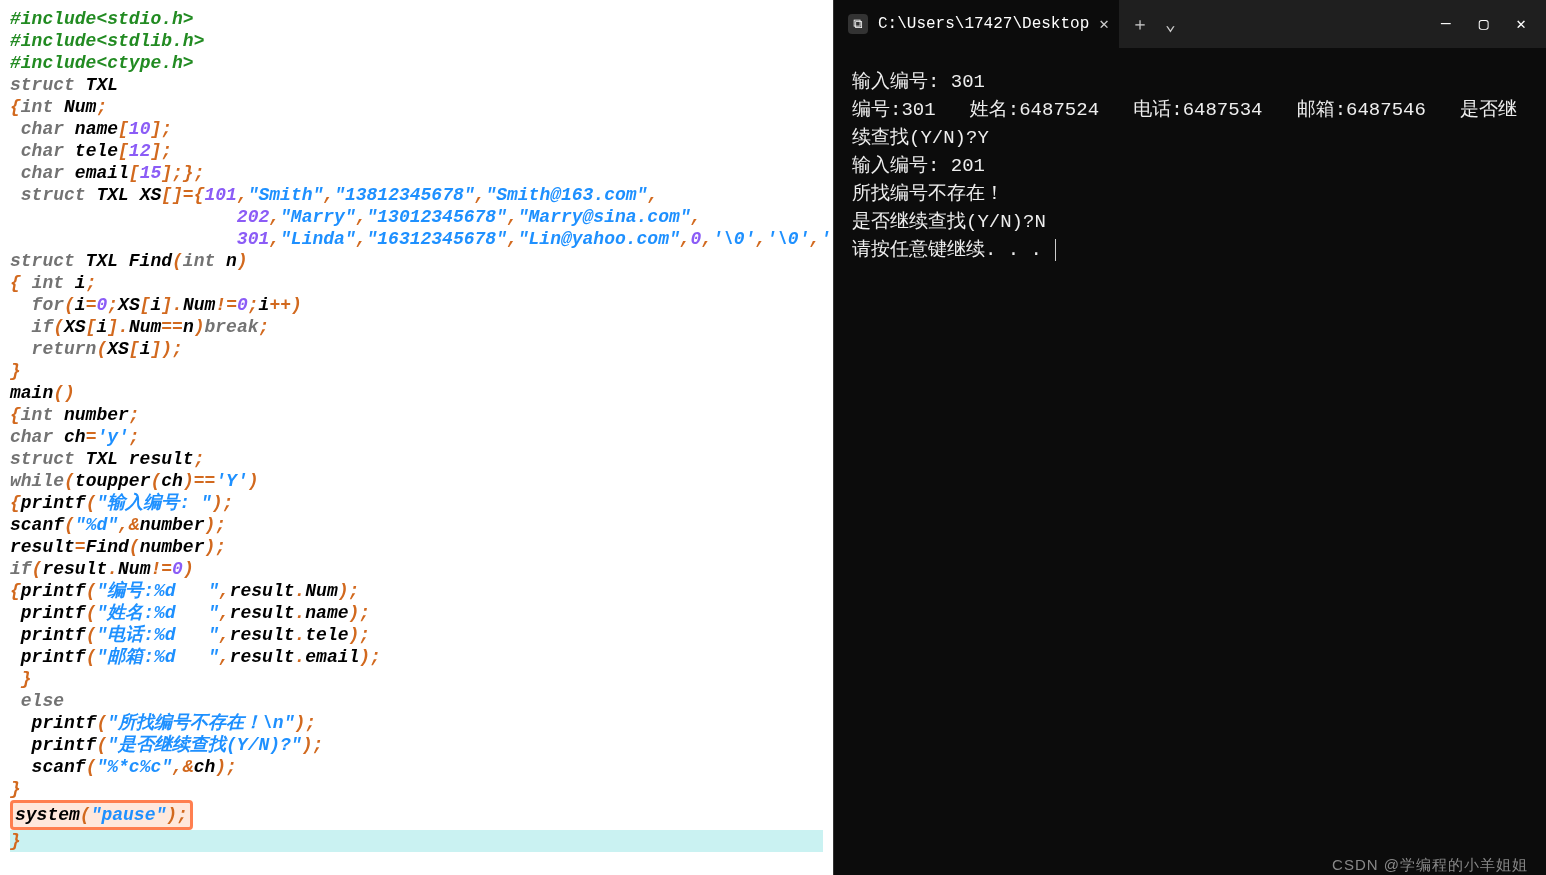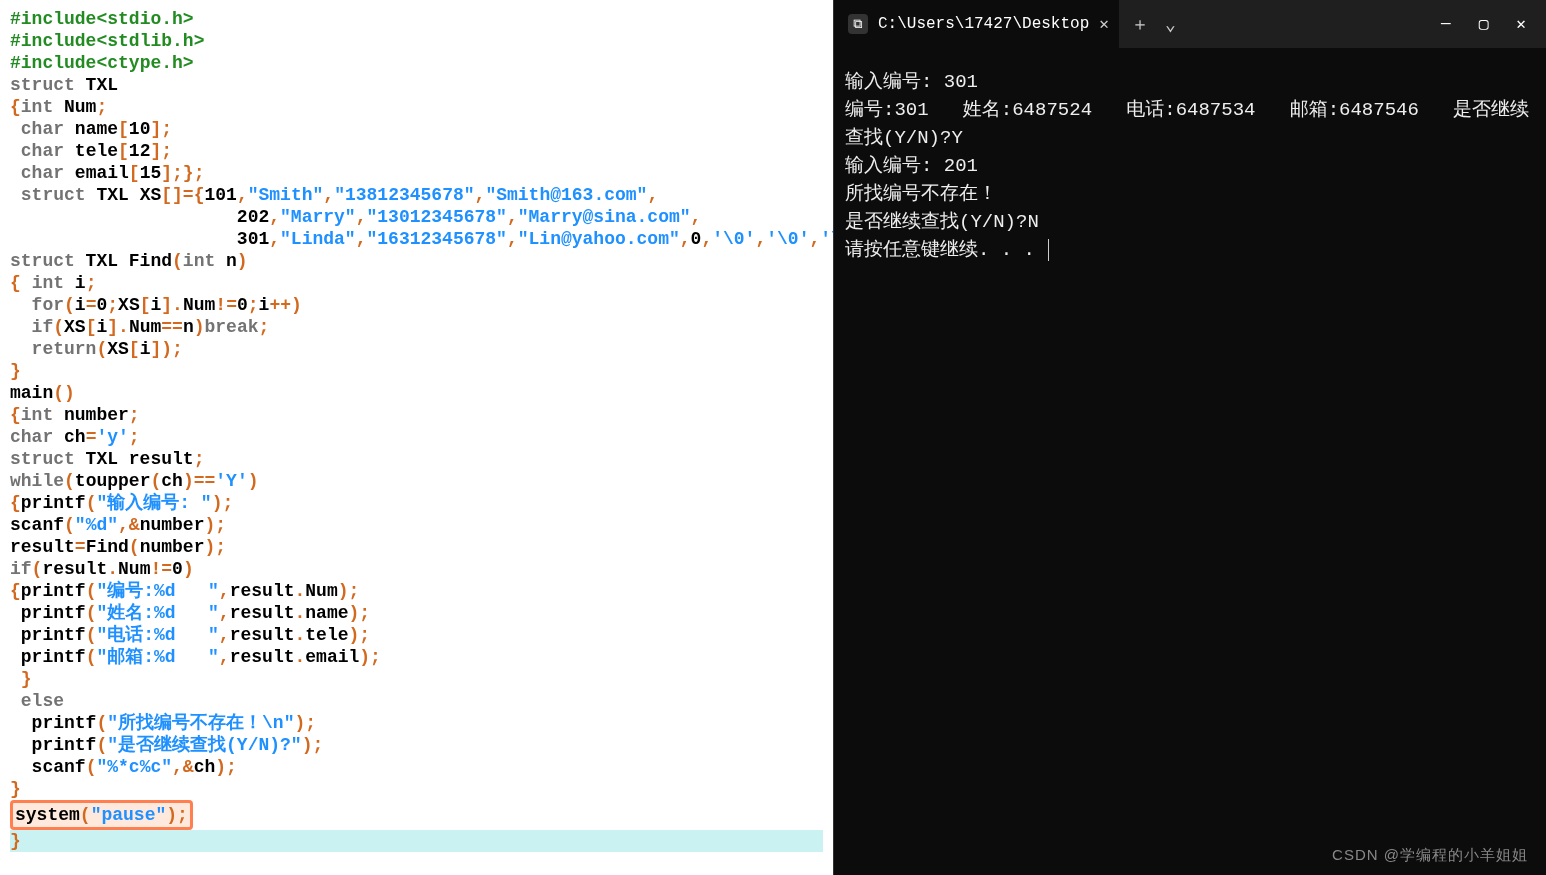--- a/index.html
+++ b/index.html
@@ -15,26 +15,27 @@
   .editor-pane {
     width: 833px;
     height: 875px;
     background: #ffffff;
     padding: 8px 10px;
     font-size: 18px;
     line-height: 22px;
     font-weight: bold;
     white-space: pre;
     overflow: hidden;
+    font-style: italic;
   }
   .tok-pre   { color: #228B22; font-weight: bold; }
   .tok-kw    { color: #737373; font-weight: bold; }
   .tok-punc  { color: #D2691E; font-weight: bold; }
   .tok-id    { color: #000000; }
-  .tok-num   { color: #000000; font-weight: bold; }
+  .tok-num   { color: #8b5cf6; font-weight: bold; }
   .tok-str   { color: #1E90FF; font-weight: bold; }
   .tok-char  { color: #1E90FF; font-weight: bold; }
   .highlight-box {
     display: inline-block;
     border: 3px solid #FF7F50;
     border-radius: 4px;
     padding: 1px 2px;
     background: #ffe8dc;
   }
   .cursor-line {
@@ -92,39 +93,39 @@
   .win-controls {
     margin-left: auto;
     display: flex;
     align-items: center;
     gap: 28px;
     padding: 0 20px;
     font-size: 16px;
     color: #fff;
   }
   .term-body {
-    padding: 20px 11px;
+    padding: 20px 18px;
     font-size: 19px;
     line-height: 28px;
     color: #eee;
     white-space: pre-wrap;
     word-break: break-all;
   }
   .cursor-block {
     display: inline-block;
     width: 1px;
     height: 22px;
     background: #ccc;
     vertical-align: text-bottom;
     margin-left: 2px;
   }
   .watermark {
     position: absolute;
     right: 18px;
-    bottom: 10px;
+    bottom: 0;
     color: #888;
     font-size: 15px;
     font-family: sans-serif;
     letter-spacing: 1px;
   }
 </style>
 </head>
 <body>
 
 <div class="editor-pane"><div id="code-lines"><div><span class="tok-pre">#include</span><span class="tok-pre">&lt;stdio.h&gt;</span></div><div><span class="tok-pre">#include</span><span class="tok-pre">&lt;stdlib.h&gt;</span></div><div><span class="tok-pre">#include</span><span class="tok-pre">&lt;ctype.h&gt;</span></div><div><span class="tok-kw">struct</span><span class="tok-id"> TXL</span></div><div><span class="tok-punc">{</span><span class="tok-kw">int</span><span class="tok-id"> Num</span><span class="tok-punc">;</span></div><div><span class="tok-id"> </span><span class="tok-kw">char</span><span class="tok-id"> name</span><span class="tok-punc">[</span><span class="tok-num">10</span><span class="tok-punc">];</span></div><div><span class="tok-id"> </span><span class="tok-kw">char</span><span class="tok-id"> tele</span><span class="tok-punc">[</span><span class="tok-num">12</span><span class="tok-punc">];</span></div><div><span class="tok-id"> </span><span class="tok-kw">char</span><span class="tok-id"> email</span><span class="tok-punc">[</span><span class="tok-num">15</span><span class="tok-punc">];};</span></div><div><span class="tok-id"> </span><span class="tok-kw">struct</span><span class="tok-id"> TXL XS</span><span class="tok-punc">[]={</span><span class="tok-num">101</span><span class="tok-punc">,</span><span class="tok-str">"Smith"</span><span class="tok-punc">,</span><span class="tok-str">"13812345678"</span><span class="tok-punc">,</span><span class="tok-str">"Smith@163.com"</span><span class="tok-punc">,</span></div><div><span class="tok-id">                     </span><span class="tok-num">202</span><span class="tok-punc">,</span><span class="tok-str">"Marry"</span><span class="tok-punc">,</span><span class="tok-str">"13012345678"</span><span class="tok-punc">,</span><span class="tok-str">"Marry@sina.com"</span><span class="tok-punc">,</span></div><div><span class="tok-id">                     </span><span class="tok-num">301</span><span class="tok-punc">,</span><span class="tok-str">"Linda"</span><span class="tok-punc">,</span><span class="tok-str">"16312345678"</span><span class="tok-punc">,</span><span class="tok-str">"Lin@yahoo.com"</span><span class="tok-punc">,</span><span class="tok-num">0</span><span class="tok-punc">,</span><span class="tok-char">'\0'</span><span class="tok-punc">,</span><span class="tok-char">'\0'</span><span class="tok-punc">,</span><span class="tok-char">'\0'</span></div><div><span class="tok-kw">struct</span><span class="tok-id"> TXL Find</span><span class="tok-punc">(</span><span class="tok-kw">int</span><span class="tok-id"> n</span><span class="tok-punc">)</span></div><div><span class="tok-punc">{</span><span class="tok-id"> </span><span class="tok-kw">int</span><span class="tok-id"> i</span><span class="tok-punc">;</span></div><div><span class="tok-id">  </span><span class="tok-kw">for</span><span class="tok-punc">(</span><span class="tok-id">i</span><span class="tok-punc">=</span><span class="tok-num">0</span><span class="tok-punc">;</span><span class="tok-id">XS</span><span class="tok-punc">[</span><span class="tok-id">i</span><span class="tok-punc">].</span><span class="tok-id">Num</span><span class="tok-punc">!=</span><span class="tok-num">0</span><span class="tok-punc">;</span><span class="tok-id">i</span><span class="tok-punc">++)</span></div><div><span class="tok-id">  </span><span class="tok-kw">if</span><span class="tok-punc">(</span><span class="tok-id">XS</span><span class="tok-punc">[</span><span class="tok-id">i</span><span class="tok-punc">].</span><span class="tok-id">Num</span><span class="tok-punc">==</span><span class="tok-id">n</span><span class="tok-punc">)</span><span class="tok-kw">break</span><span class="tok-punc">;</span></div><div><span class="tok-id">  </span><span class="tok-kw">return</span><span class="tok-punc">(</span><span class="tok-id">XS</span><span class="tok-punc">[</span><span class="tok-id">i</span><span class="tok-punc">]);</span></div><div><span class="tok-punc">}</span></div><div><span class="tok-id">main</span><span class="tok-punc">()</span></div><div><span class="tok-punc">{</span><span class="tok-kw">int</span><span class="tok-id"> number</span><span class="tok-punc">;</span></div><div><span class="tok-kw">char</span><span class="tok-id"> ch</span><span class="tok-punc">=</span><span class="tok-char">'y'</span><span class="tok-punc">;</span></div><div><span class="tok-kw">struct</span><span class="tok-id"> TXL result</span><span class="tok-punc">;</span></div><div><span class="tok-kw">while</span><span class="tok-punc">(</span><span class="tok-id">toupper</span><span class="tok-punc">(</span><span class="tok-id">ch</span><span class="tok-punc">)==</span><span class="tok-char">'Y'</span><span class="tok-punc">)</span></div><div><span class="tok-punc">{</span><span class="tok-id">printf</span><span class="tok-punc">(</span><span class="tok-str">"输入编号: "</span><span class="tok-punc">);</span></div><div><span class="tok-id">scanf</span><span class="tok-punc">(</span><span class="tok-str">"%d"</span><span class="tok-punc">,&amp;</span><span class="tok-id">number</span><span class="tok-punc">);</span></div><div><span class="tok-id">result</span><span class="tok-punc">=</span><span class="tok-id">Find</span><span class="tok-punc">(</span><span class="tok-id">number</span><span class="tok-punc">);</span></div><div><span class="tok-kw">if</span><span class="tok-punc">(</span><span class="tok-id">result</span><span class="tok-punc">.</span><span class="tok-id">Num</span><span class="tok-punc">!=</span><span class="tok-num">0</span><span class="tok-punc">)</span></div><div><span class="tok-punc">{</span><span class="tok-id">printf</span><span class="tok-punc">(</span><span class="tok-str">"编号:%d   "</span><span class="tok-punc">,</span><span class="tok-id">result</span><span class="tok-punc">.</span><span class="tok-id">Num</span><span class="tok-punc">);</span></div><div><span class="tok-id"> printf</span><span class="tok-punc">(</span><span class="tok-str">"姓名:%d   "</span><span class="tok-punc">,</span><span class="tok-id">result</span><span class="tok-punc">.</span><span class="tok-id">name</span><span class="tok-punc">);</span></div><div><span class="tok-id"> printf</span><span class="tok-punc">(</span><span class="tok-str">"电话:%d   "</span><span class="tok-punc">,</span><span class="tok-id">result</span><span class="tok-punc">.</span><span class="tok-id">tele</span><span class="tok-punc">);</span></div><div><span class="tok-id"> printf</span><span class="tok-punc">(</span><span class="tok-str">"邮箱:%d   "</span><span class="tok-punc">,</span><span class="tok-id">result</span><span class="tok-punc">.</span><span class="tok-id">email</span><span class="tok-punc">);</span></div><div><span class="tok-id"> </span><span class="tok-punc">}</span></div><div><span class="tok-id"> </span><span class="tok-kw">else</span></div><div><span class="tok-id">  printf</span><span class="tok-punc">(</span><span class="tok-str">"所找编号不存在！\n"</span><span class="tok-punc">);</span></div><div><span class="tok-id">  printf</span><span class="tok-punc">(</span><span class="tok-str">"是否继续查找(Y/N)?"</span><span class="tok-punc">);</span></div><div><span class="tok-id">  scanf</span><span class="tok-punc">(</span><span class="tok-str">"%*c%c"</span><span class="tok-punc">,&amp;</span><span class="tok-id">ch</span><span class="tok-punc">);</span></div><div><span class="tok-punc">}</span></div><div><span class="highlight-box"><span class="tok-id">system</span><span class="tok-punc">(</span><span class="tok-str">"pause"</span><span class="tok-punc">);</span></span></div><div class="cursor-line"><span class="tok-punc">}</span></div></div></div>

